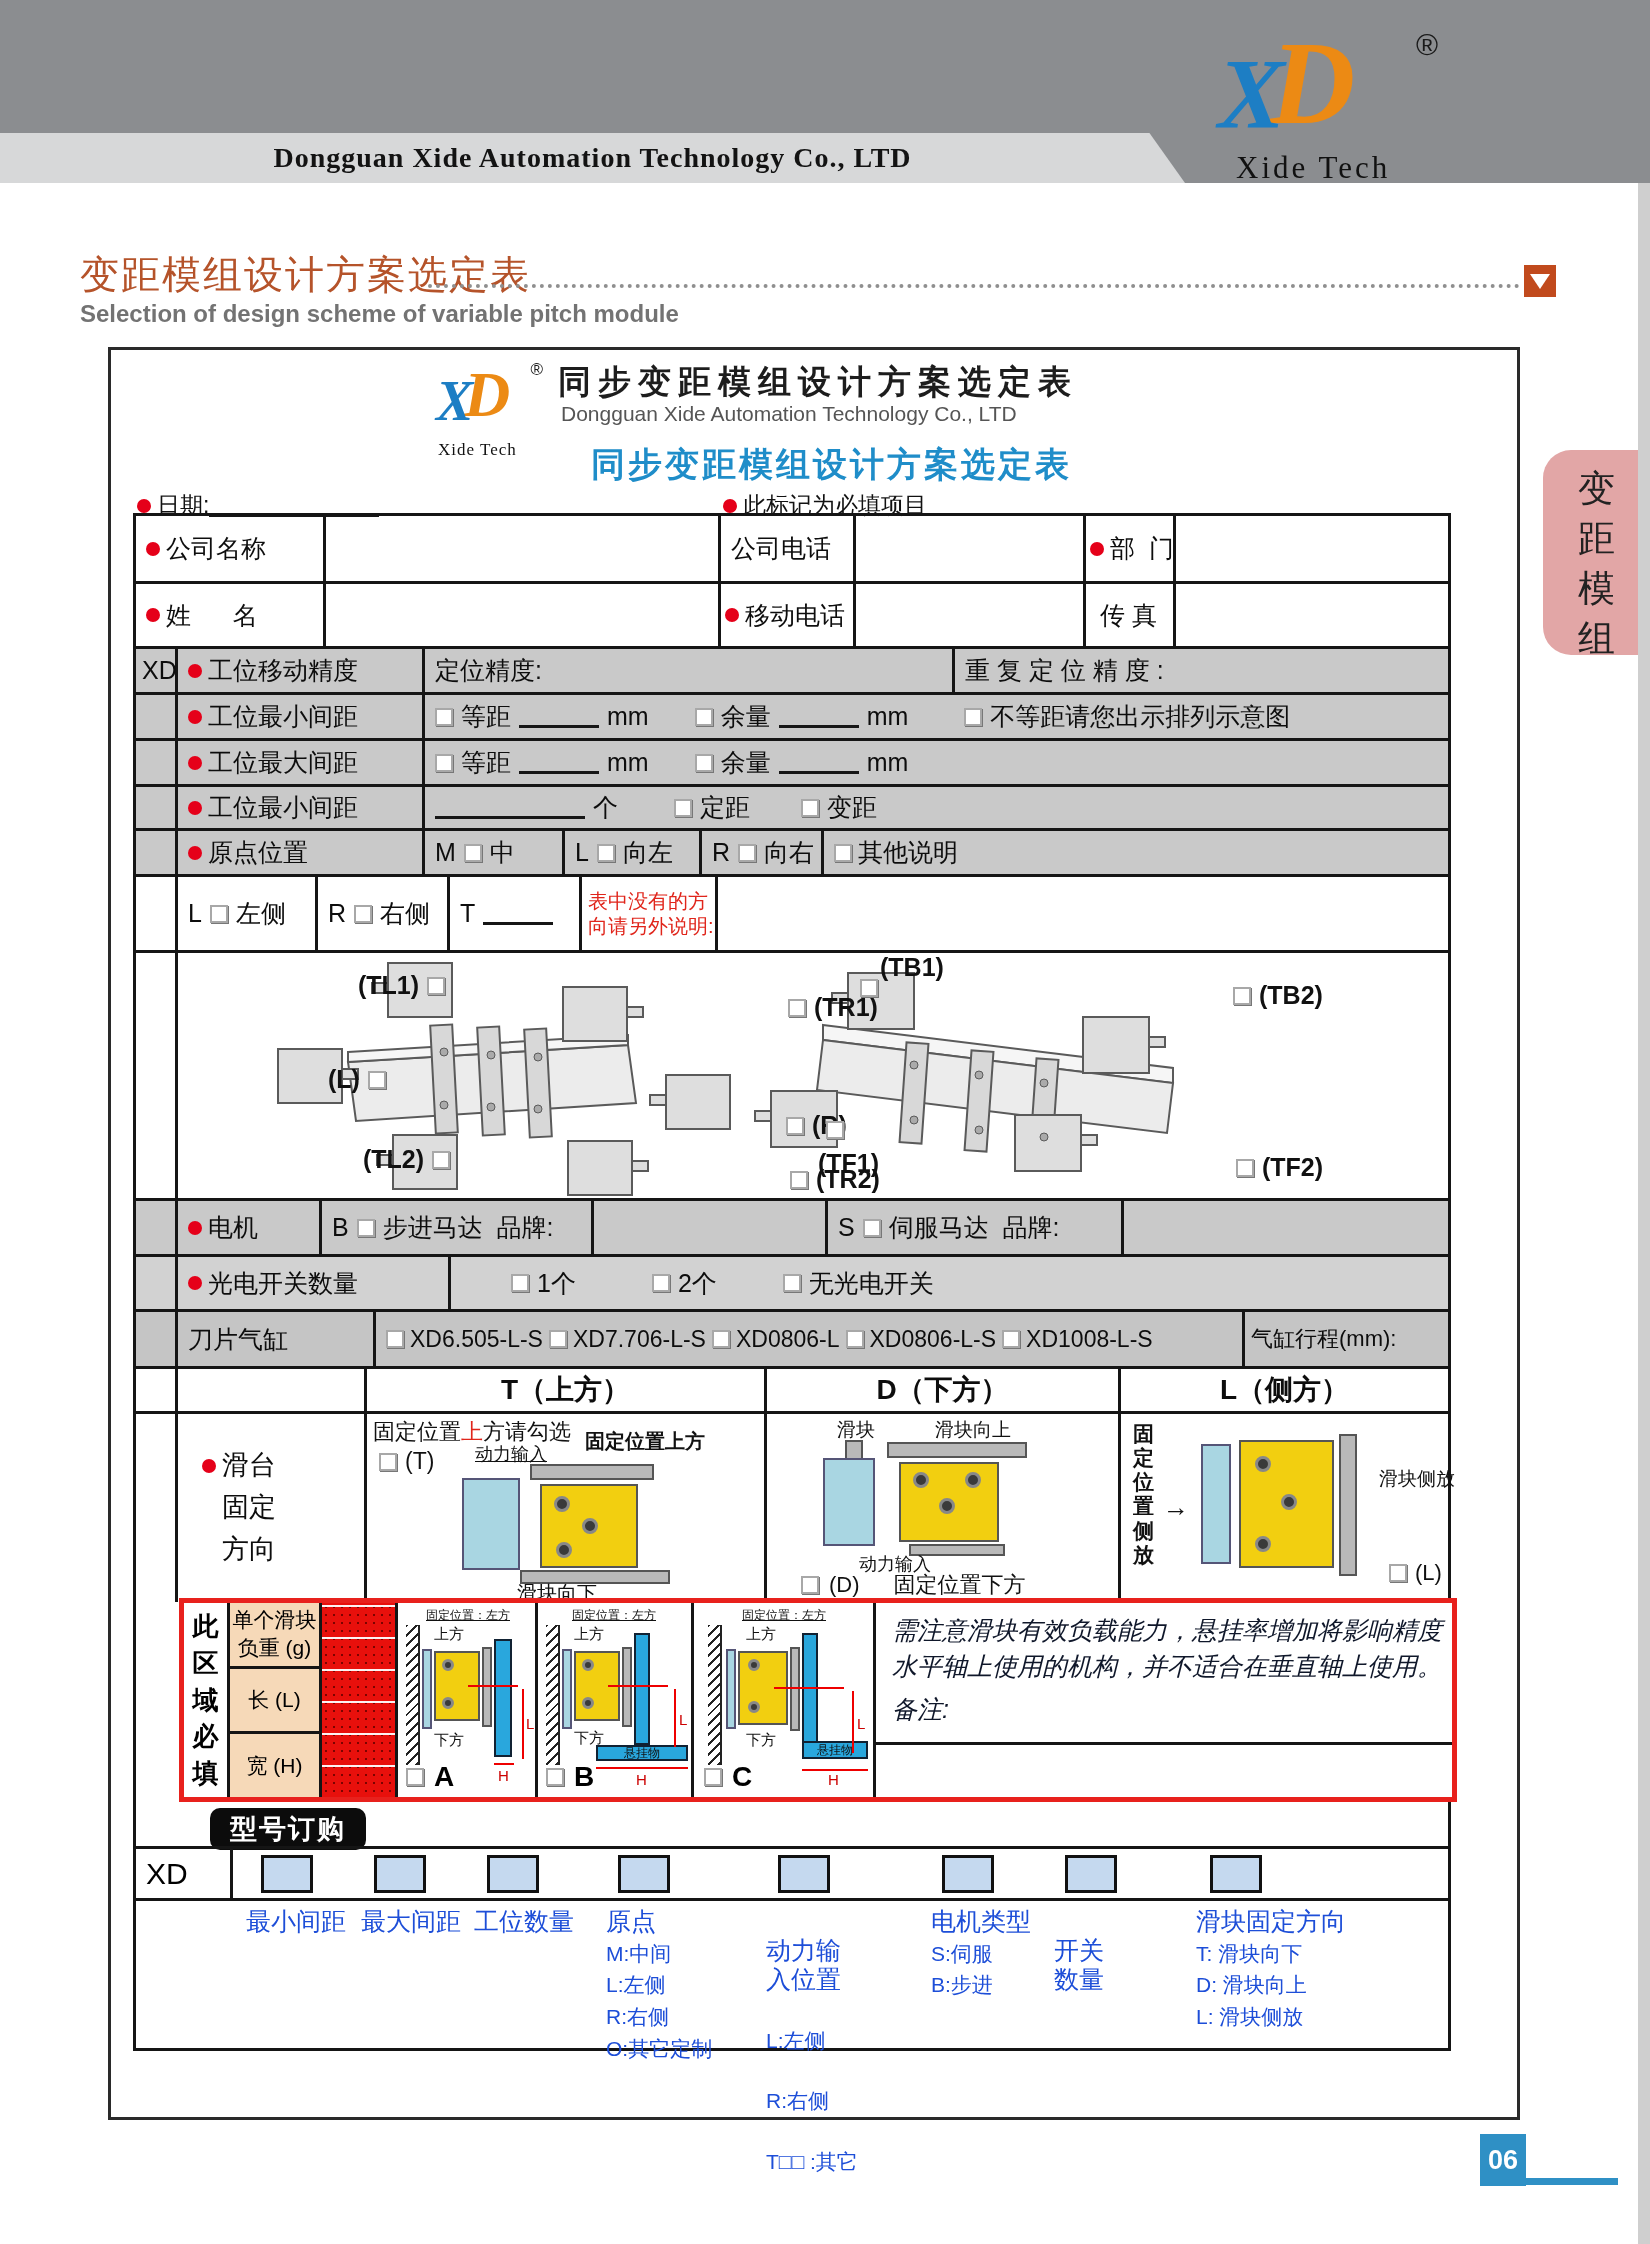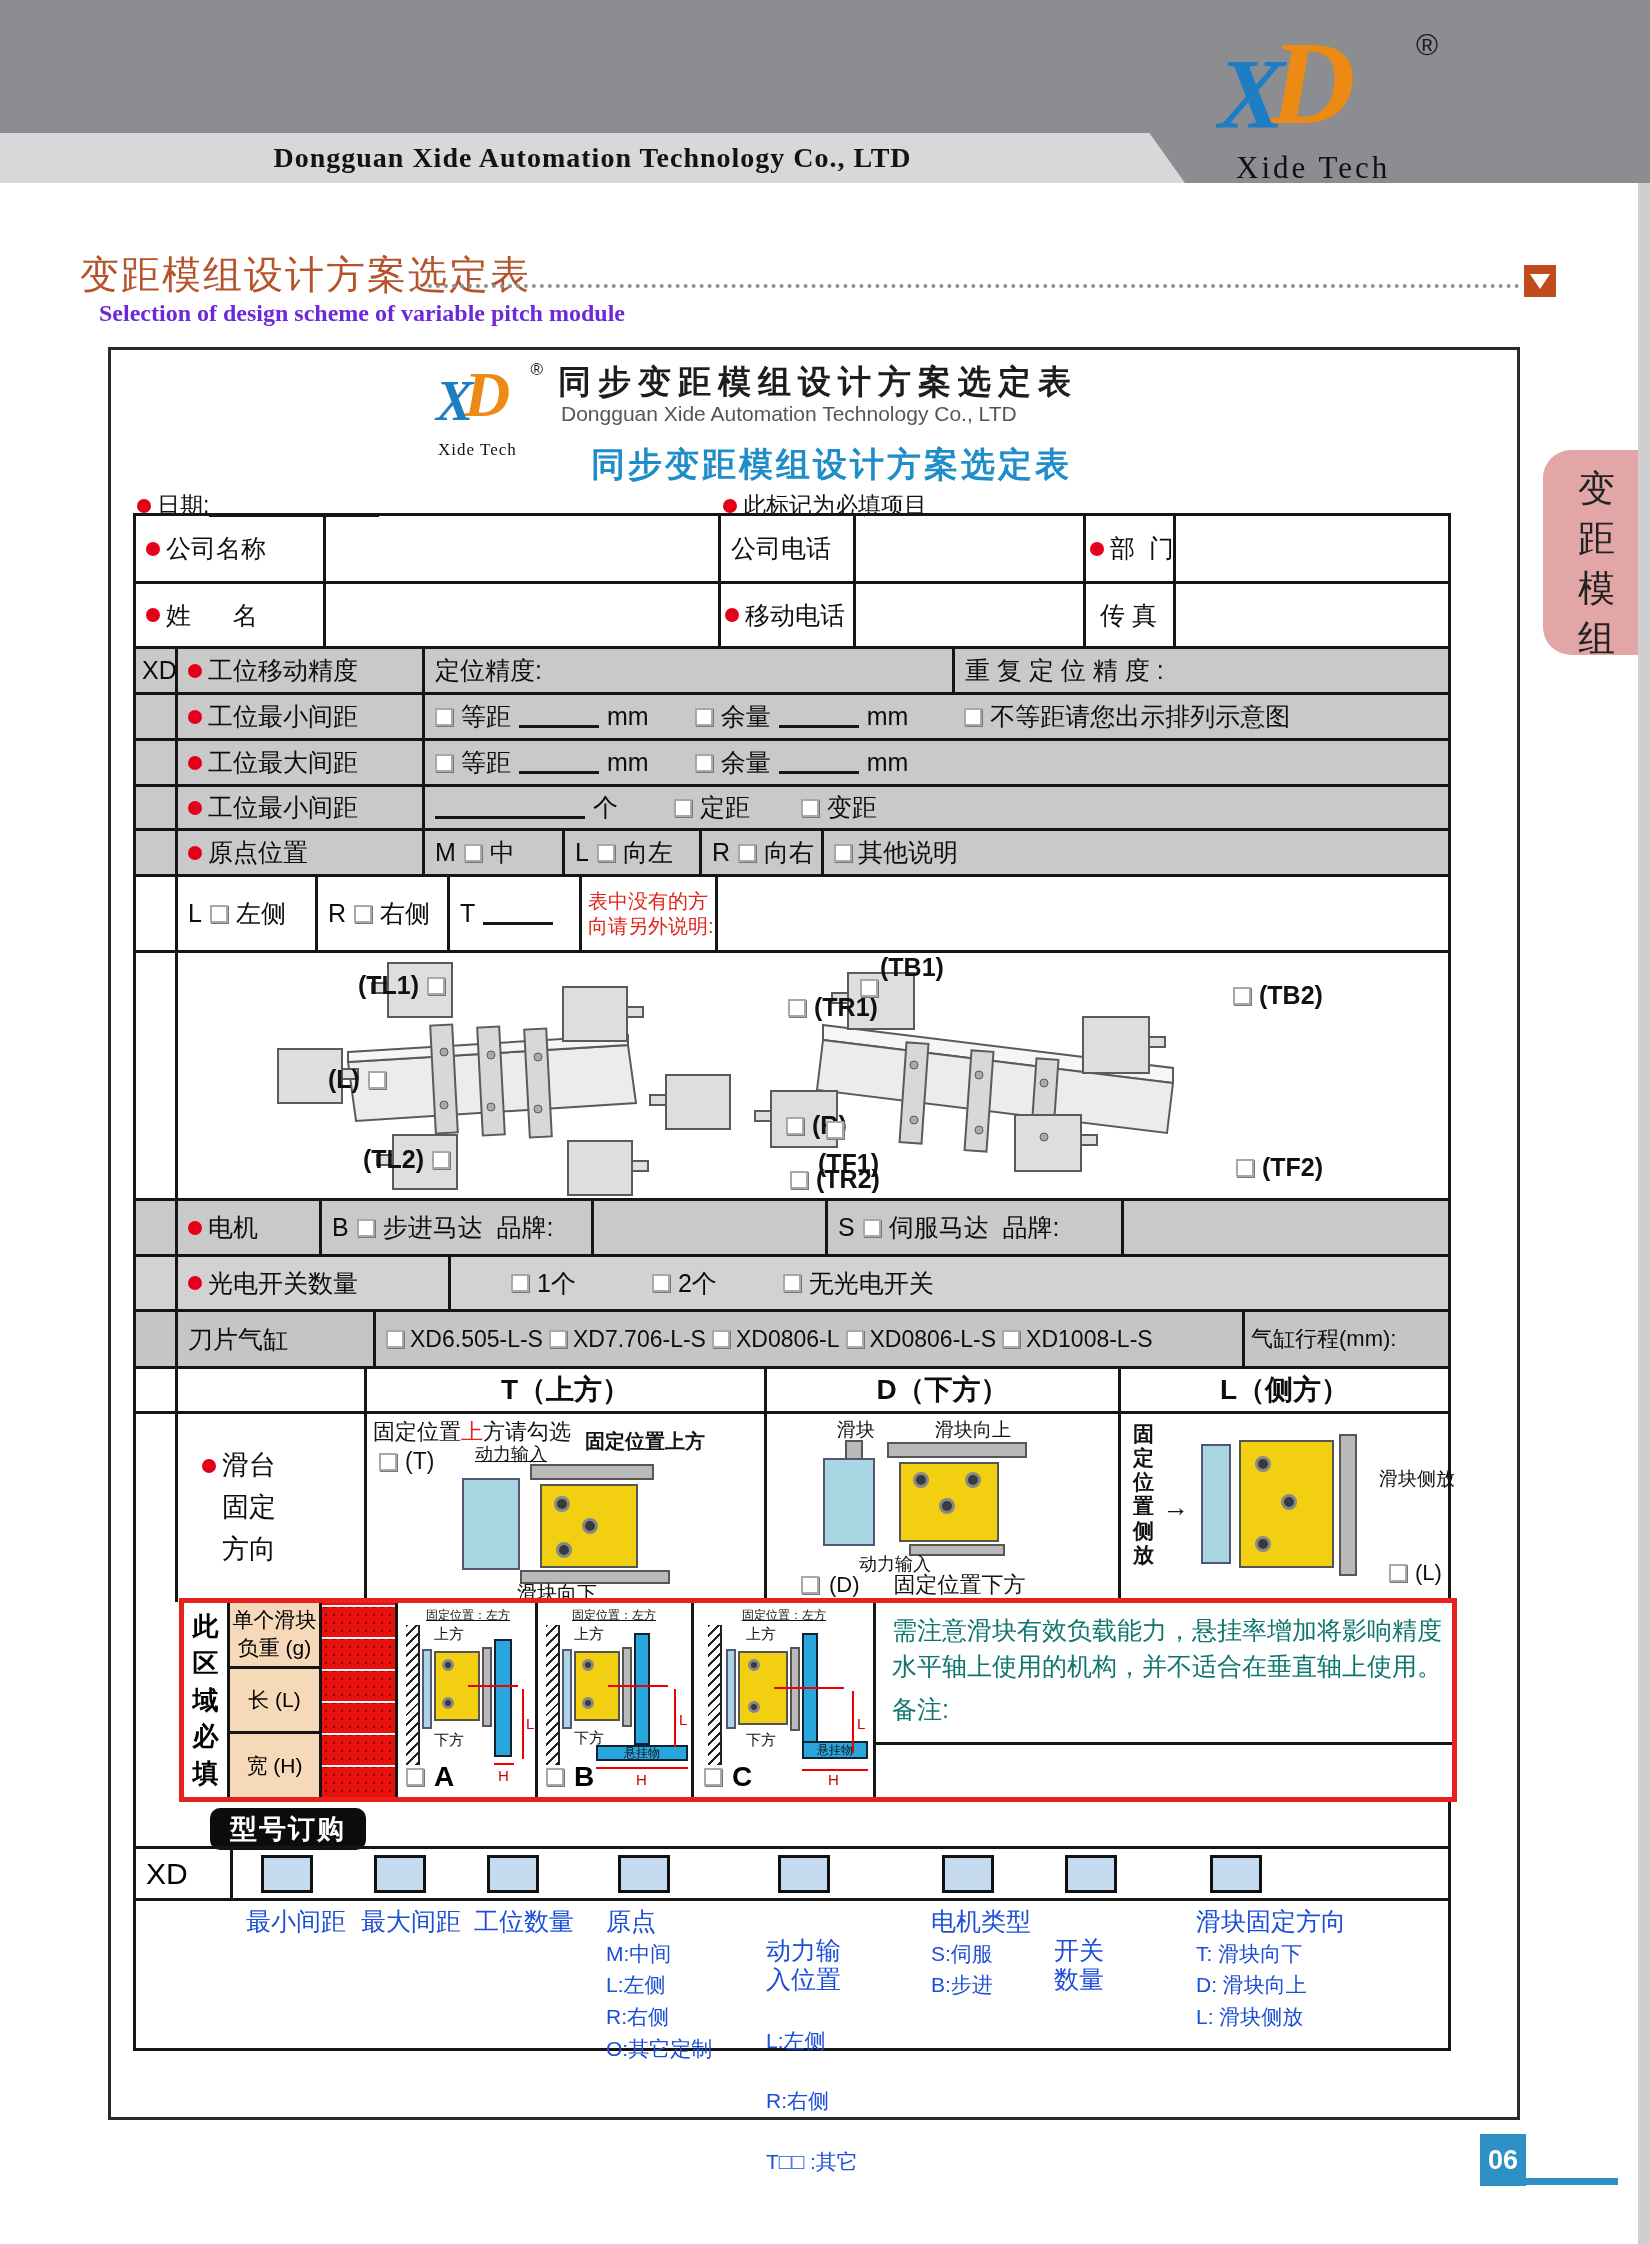--- a/index.html
+++ b/index.html
@@ -21,21 +21,21 @@
   .logo-banner .ld { left:52px; top:-12px; font-size:118px; }
   .logo-banner .lx { left:0px; top:8px; font-size:100px; }
   .logo-banner .lreg { right:30px; top:0px; font-size:30px; }
   .logo-banner .lsub { left:18px; bottom:-8px; font-size:31px; letter-spacing:3px; }
 
   
   .sec-title-zh { position:absolute; left:80px; top:248px; font-size:39px; color:#b5532a; letter-spacing:2px; }
   .sec-dots { position:absolute; left:428px; top:284px; width:1092px; border-top:4px dotted #8f8f8f; }
   .sec-marker { position:absolute; left:1524px; top:265px; width:32px; height:32px; background:#c14a1d; display:flex; align-items:center; justify-content:center; }
   .sec-marker i { display:block; width:0; height:0; border-left:10px solid transparent; border-right:10px solid transparent; border-top:15px solid #fff; }
-  .sec-title-en { position:absolute; left:80px; top:300px; font-family:Liberation Serif, serif; font-weight:bold; font-size:24px; color:#6d28d9;margin-left:19px; }
+  .sec-title-en { position:absolute; left:80px; top:300px; font-family:Liberation Sans, sans-serif; font-weight:bold; font-size:24px; color:#737373; }
 
   
   .box { position:absolute; left:108px; top:347px; width:1412px; height:1773px; border:3px solid #2a2a2a; background:#fff; }
 
   .fcom-zh { position:absolute; left:447px; top:10px; font-size:33px; font-weight:600; letter-spacing:7px; color:#1d1d1d; }
   .fcom-en { position:absolute; left:450px; top:52px; font-size:21px; color:#555; }
   .ftitle  { position:absolute; left:480px; top:92px; font-size:34px; font-weight:bold; color:#1f8dc9; letter-spacing:3px; }
   .logo-form { left:325px; top:14px; width:115px; height:90px; }
   .logo-form .ld { left:28px; top:-6px; font-size:64px; }
   .logo-form .lx { left:0px; top:5px; font-size:56px; }
@@ -87,21 +87,21 @@
   .rcol-side { width:46px; border-right:3px solid #151515; display:flex; flex-direction:column; justify-content:space-between; align-items:center; padding:6px 0; font-size:26px; font-weight:600; }
   .rcol-lab { width:92px; border-right:3px solid #151515; display:flex; flex-direction:column; }
   .rcol-lab > div { flex:1; background:#f6d9b8; border-bottom:3px solid #151515; display:flex; flex-direction:column; align-items:center; justify-content:center; font-size:21px; }
   .rcol-lab > div:last-child { border-bottom:none; }
   .rcol-red { width:76px; border-right:3px solid #151515;
               background-color:#e8100c;
               background-image:repeating-linear-gradient(0deg, rgba(255,255,255,0) 0 30px, rgba(255,255,255,.95) 30px 32px),
                                radial-gradient(#7c0300 1.2px, rgba(0,0,0,0) 1.4px);
               background-size:auto, 8px 8px; }
   .rdiagram { position:relative; border-right:3px solid #151515; }
-  .rnote { flex:1; position:relative; padding:10px 6px 0 16px; font-size:25px; line-height:1.42; color:#0f766e; }
+  .rnote { flex:1; position:relative; padding:10px 6px 0 16px; font-size:25px; line-height:1.42; color:#0f172a;font-style:italic; }
   .rnote .remark { margin-top:8px; }
   .rnote .remarkline { position:absolute; left:0; right:0; bottom:52px; border-top:3px solid #151515; }
   .hatch { position:absolute; width:14px; background:repeating-linear-gradient(135deg,#222 0 2px,#fff 2px 7px); border-right:2px solid #222; }
   .bluehang { position:absolute; background:#29a7dd; border:2px solid #0a central; border:2px solid #123; }
   .dimline { position:absolute; background:#e00; }
   .tinytxt { position:absolute; font-size:15px; color:#111; white-space:nowrap; }
   .abclabel { position:absolute; display:flex; align-items:center; gap:10px; font-size:28px; font-weight:600; }
 
   
   .badge-row { height:40px; position:relative; }

